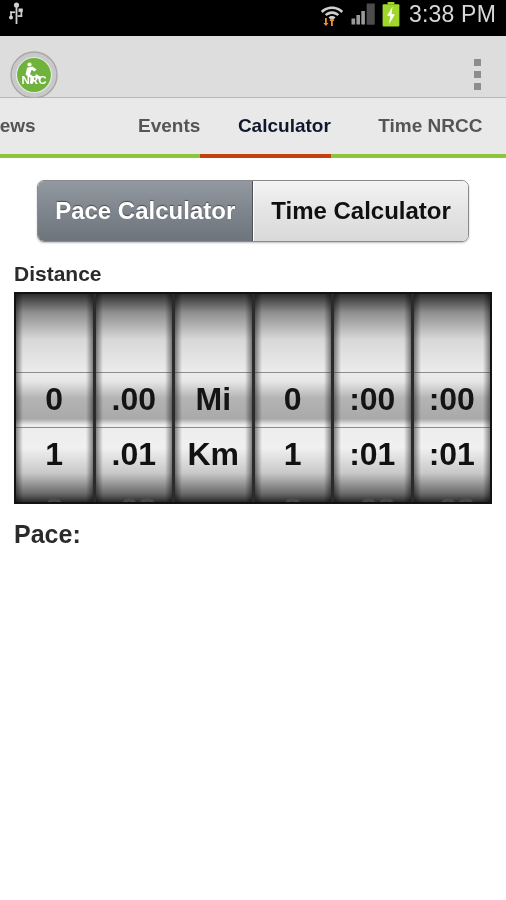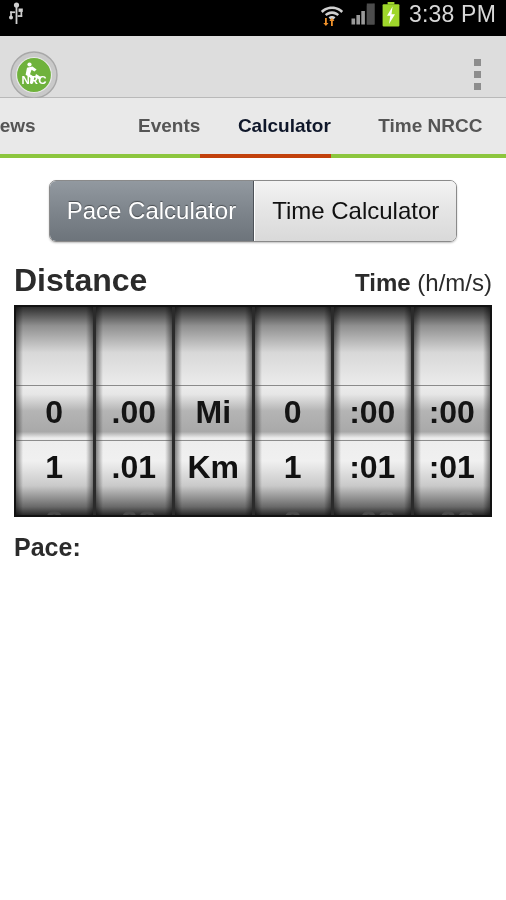--- a/index.html
+++ b/index.html
@@ -125,21 +125,21 @@
     border: 1px solid #8a8a8a;
     border-radius: 7px;
     overflow: hidden;
     box-shadow: 0 1px 2px rgba(0,0,0,0.25);
   }
   .seg {
     display: flex;
     align-items: center;
     justify-content: flex-end;
     font-size: 24px;
-    font-weight: normal;
+    font-weight: bold;
     padding: 8px 17px;
     white-space: nowrap;
   }
   .seg.selected {
     background: linear-gradient(to bottom, #9299a0 0%, #7e858c 50%, #6d747b 100%);
     color: #ffffff;
     text-shadow: 0 -1px 1px rgba(0,0,0,0.45);
     border-right: 1px solid #4d5258;
   }
   .seg.unselected {
@@ -148,21 +148,21 @@
     border-left: 1px solid #ffffff;
   }
 
   
   .labels {
     display: flex;
     align-items: baseline;
     padding: 20px 14px 6px 14px;
   }
   .lbl-distance {
-    font-size: 32px;
+    font-size: 21px;
     font-weight: bold;
     color: #2b2b2b;
   }
   .lbl-time-wrap {
     margin-left: auto;
     font-size: 24px;
     color: #2b2b2b;
     white-space: nowrap;
   }
   .lbl-time { font-weight: bold; }
@@ -342,24 +342,20 @@
       <span>Pace Calculator</span>
     </div>
     <div class="seg unselected">
       <span>Time Calculator</span>
     </div>
   </div>
 </div>
 
 <div class="labels">
   <div class="lbl-distance">Distance</div>
-  <div class="lbl-time-wrap">
-    <span class="lbl-time">Time</span>
-    <span class="lbl-units">(h/m/s)</span>
-  </div>
 </div>
 
 <div class="picker">
 
   <div class="col">
     <div class="band-top"></div>
     <div class="band-bottom"></div>
     <div class="cells">
       <div class="cell sel">0</div>
       <div class="cell">1</div>

